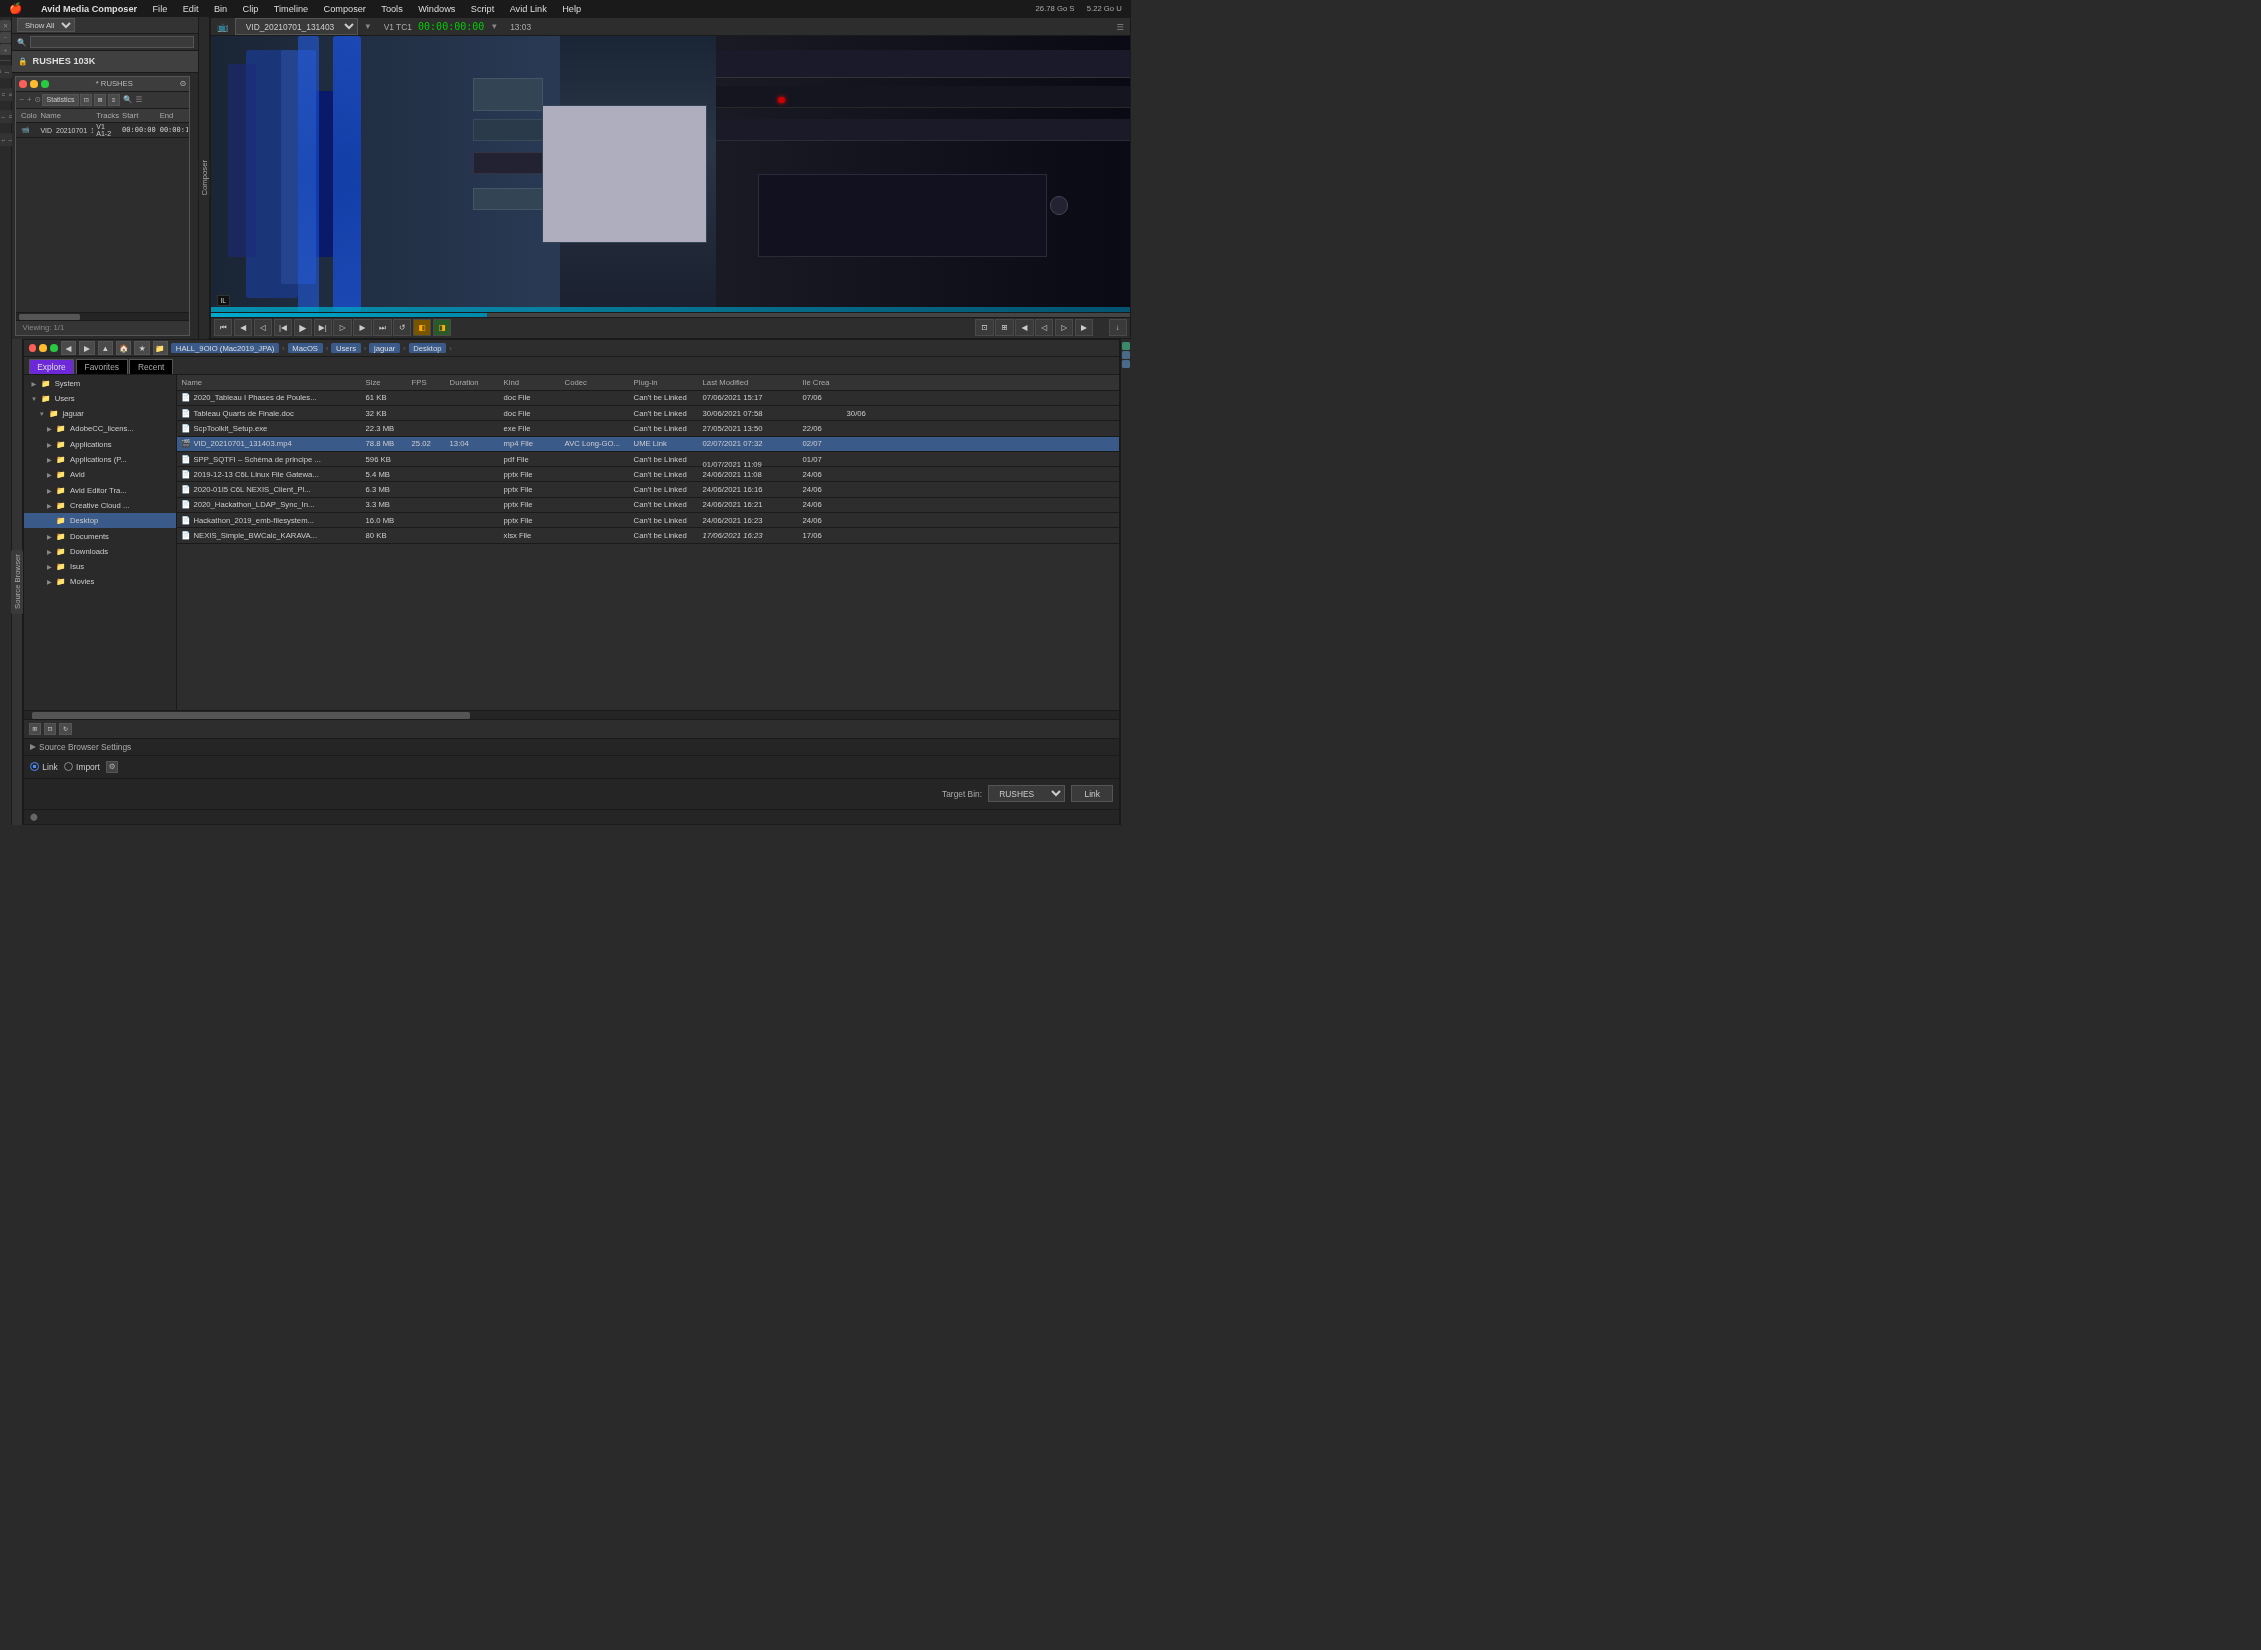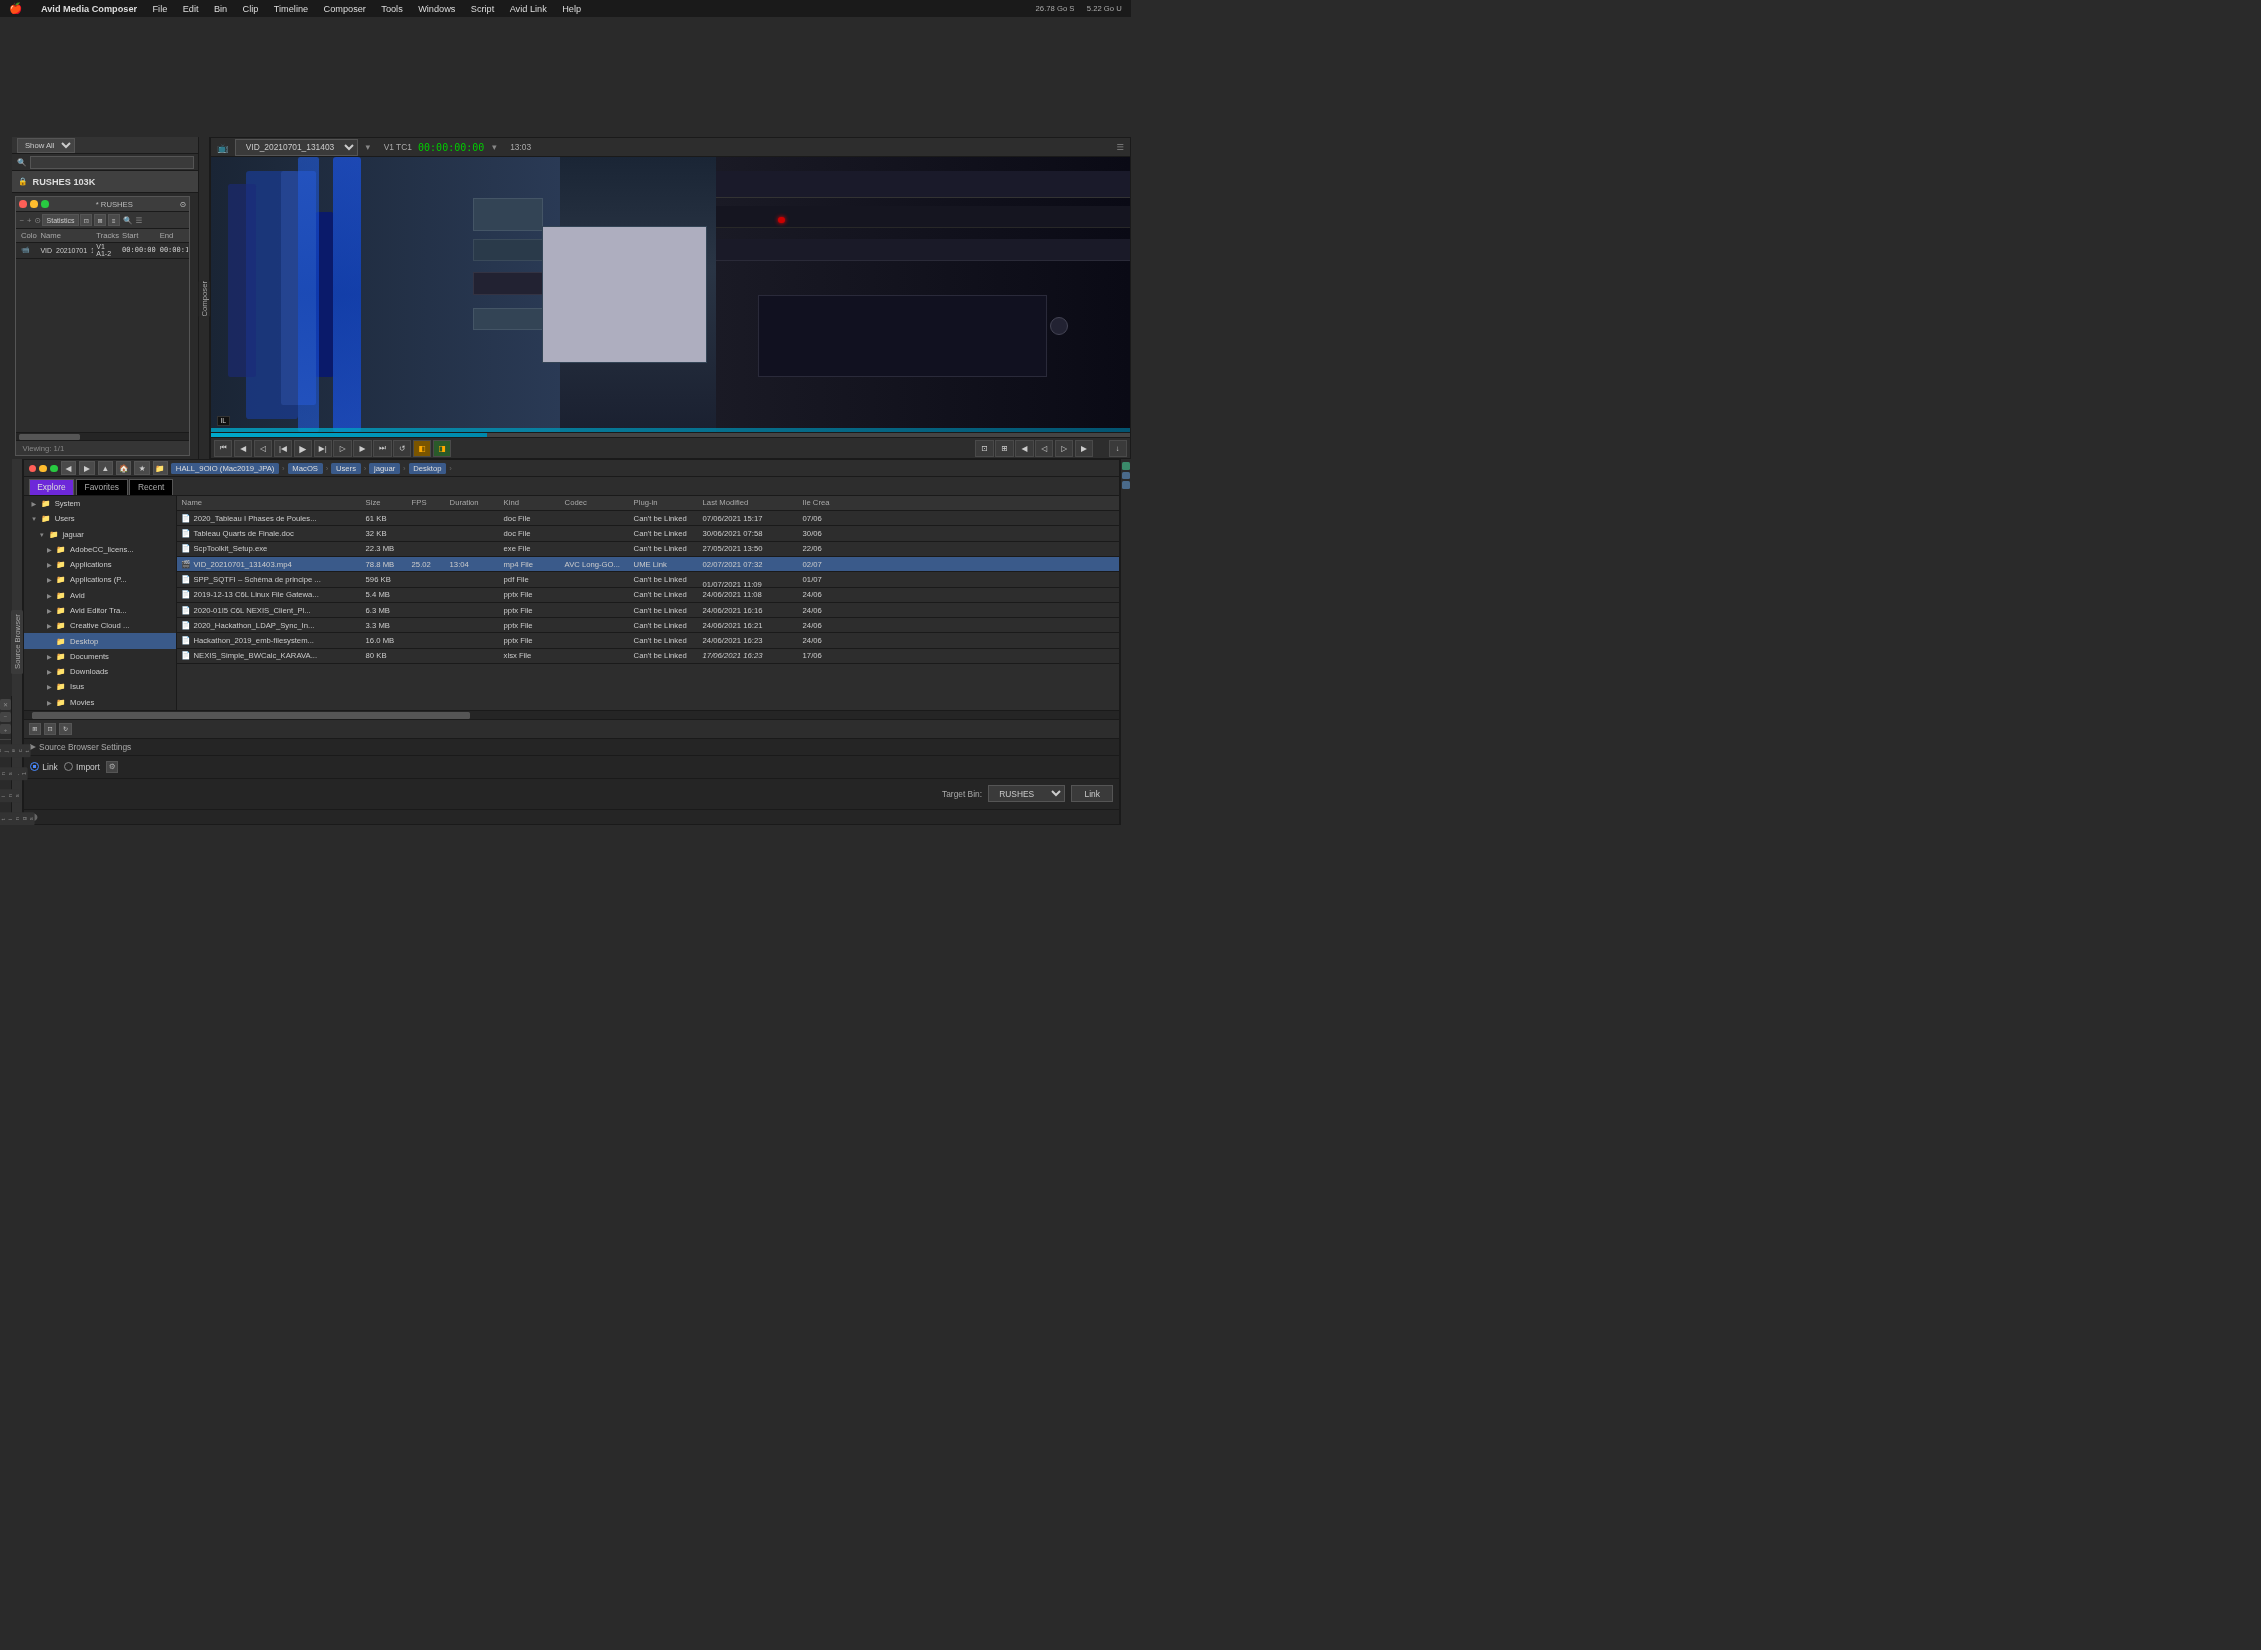--- a/index.html
+++ b/index.html
@@ -37,21 +37,20 @@
       color: #aaa;
       display: flex;
       gap: 6.1px;
     }
 
     
     .main-layout {
       position: absolute;
       top: 17px; left: 0; right: 0; bottom: 0;
       display: flex;
-      align-items: flex-end;
     }
 
     
     .left-sidebar {
       width: 12.3px;
       background: #2a2a2a;
       display: flex;
       flex-direction: column;
       align-items: center;
       padding-top: 3.1px;
@@ -870,21 +869,21 @@
                   <span style="font-size:7.7px; color:#cc6644;">📄</span>
                   <span>Tableau Quarts de Finale.doc</span>
                 </div>
               <div class="file-col" style="width:46px;">32 KB</div>
               <div class="file-col" style="width:38px;"></div>
               <div class="file-col" style="width:54px;"></div>
               <div class="file-col" style="width:61px;">doc File</div>
               <div class="file-col" style="width:69px;"></div>
               <div class="file-col" style="width:69px;">Can't be Linked</div>
               <div class="file-col" style="width:100px;">30/06/2021 07:58</div>
-              <div class="file-col" style="width:46px;">30/06</div>
+              <div class="file-col" style="width:46px;margin-left:44px;">30/06</div>
             </div>
             <div class="file-row">
               <div class="file-col" style="width:184px; display:flex; align-items:center; gap:2.3px;">
                   <span style="font-size:7.7px; color:#88aa44;">📄</span>
                   <span>ScpToolkit_Setup.exe</span>
                 </div>
               <div class="file-col" style="width:46px;">22.3 MB</div>
               <div class="file-col" style="width:38px;"></div>
               <div class="file-col" style="width:54px;"></div>
               <div class="file-col" style="width:61px;">exe File</div>

